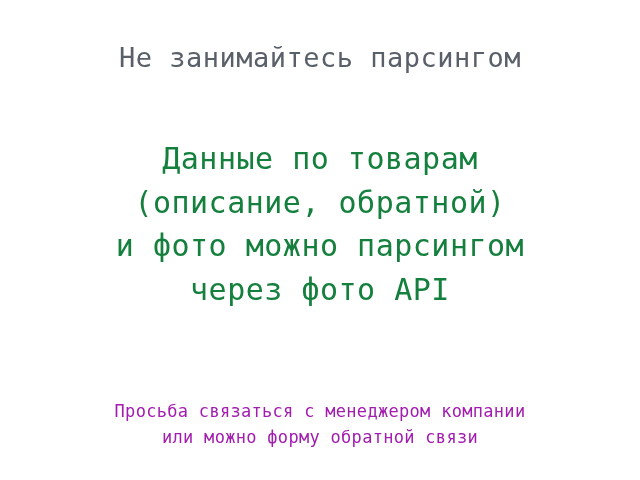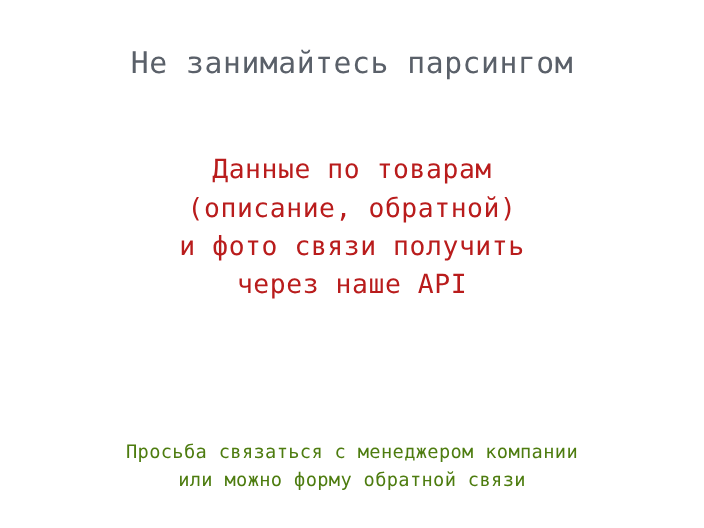--- a/index.html
+++ b/index.html
@@ -27,58 +27,58 @@
     margin-top: 40px;
     font-size: 27px;
     line-height: 1.3;
     letter-spacing: 0.5px;
     color: #5a6069;
     text-align: center;
     white-space: nowrap;
   }
   .main-block {
     margin-top: 62px;
-    font-size: 24px;
+    font-size: 30px;
     line-height: 1.45;
     letter-spacing: 0.5px;
-    color: #b91c1c;
+    color: #15803d;
     text-align: center;
   }
   .main-block .line {
     display: block;
     white-space: nowrap;
   }
   .footer-block {
     position: absolute;
     left: 0;
     right: 0;
     top: 398px;
     font-size: 17px;
     line-height: 1.55;
     letter-spacing: 0.3px;
-    color: #4d7c0f;
+    color: #a21caf;
     text-align: center;
   }
   .footer-block .line {
     display: block;
     white-space: nowrap;
   }
 </style>
 </head>
 <body>
 
 <div class="page">
 
   <div class="headline">Не занимайтесь парсингом</div>
 
   <div class="main-block">
     <span class="line">Данные по товарам</span>
     <span class="line">(описание, обратной)</span>
-    <span class="line">и фото связи получить</span>
-    <span class="line">через наше API</span>
+    <span class="line">и фото можно парсингом</span>
+    <span class="line">через фото API</span>
   </div>
 
   <div class="footer-block">
     <span class="line">Просьба связаться с менеджером компании</span>
     <span class="line">или можно форму обратной связи</span>
   </div>
 
 </div>
 
 </body></html>

